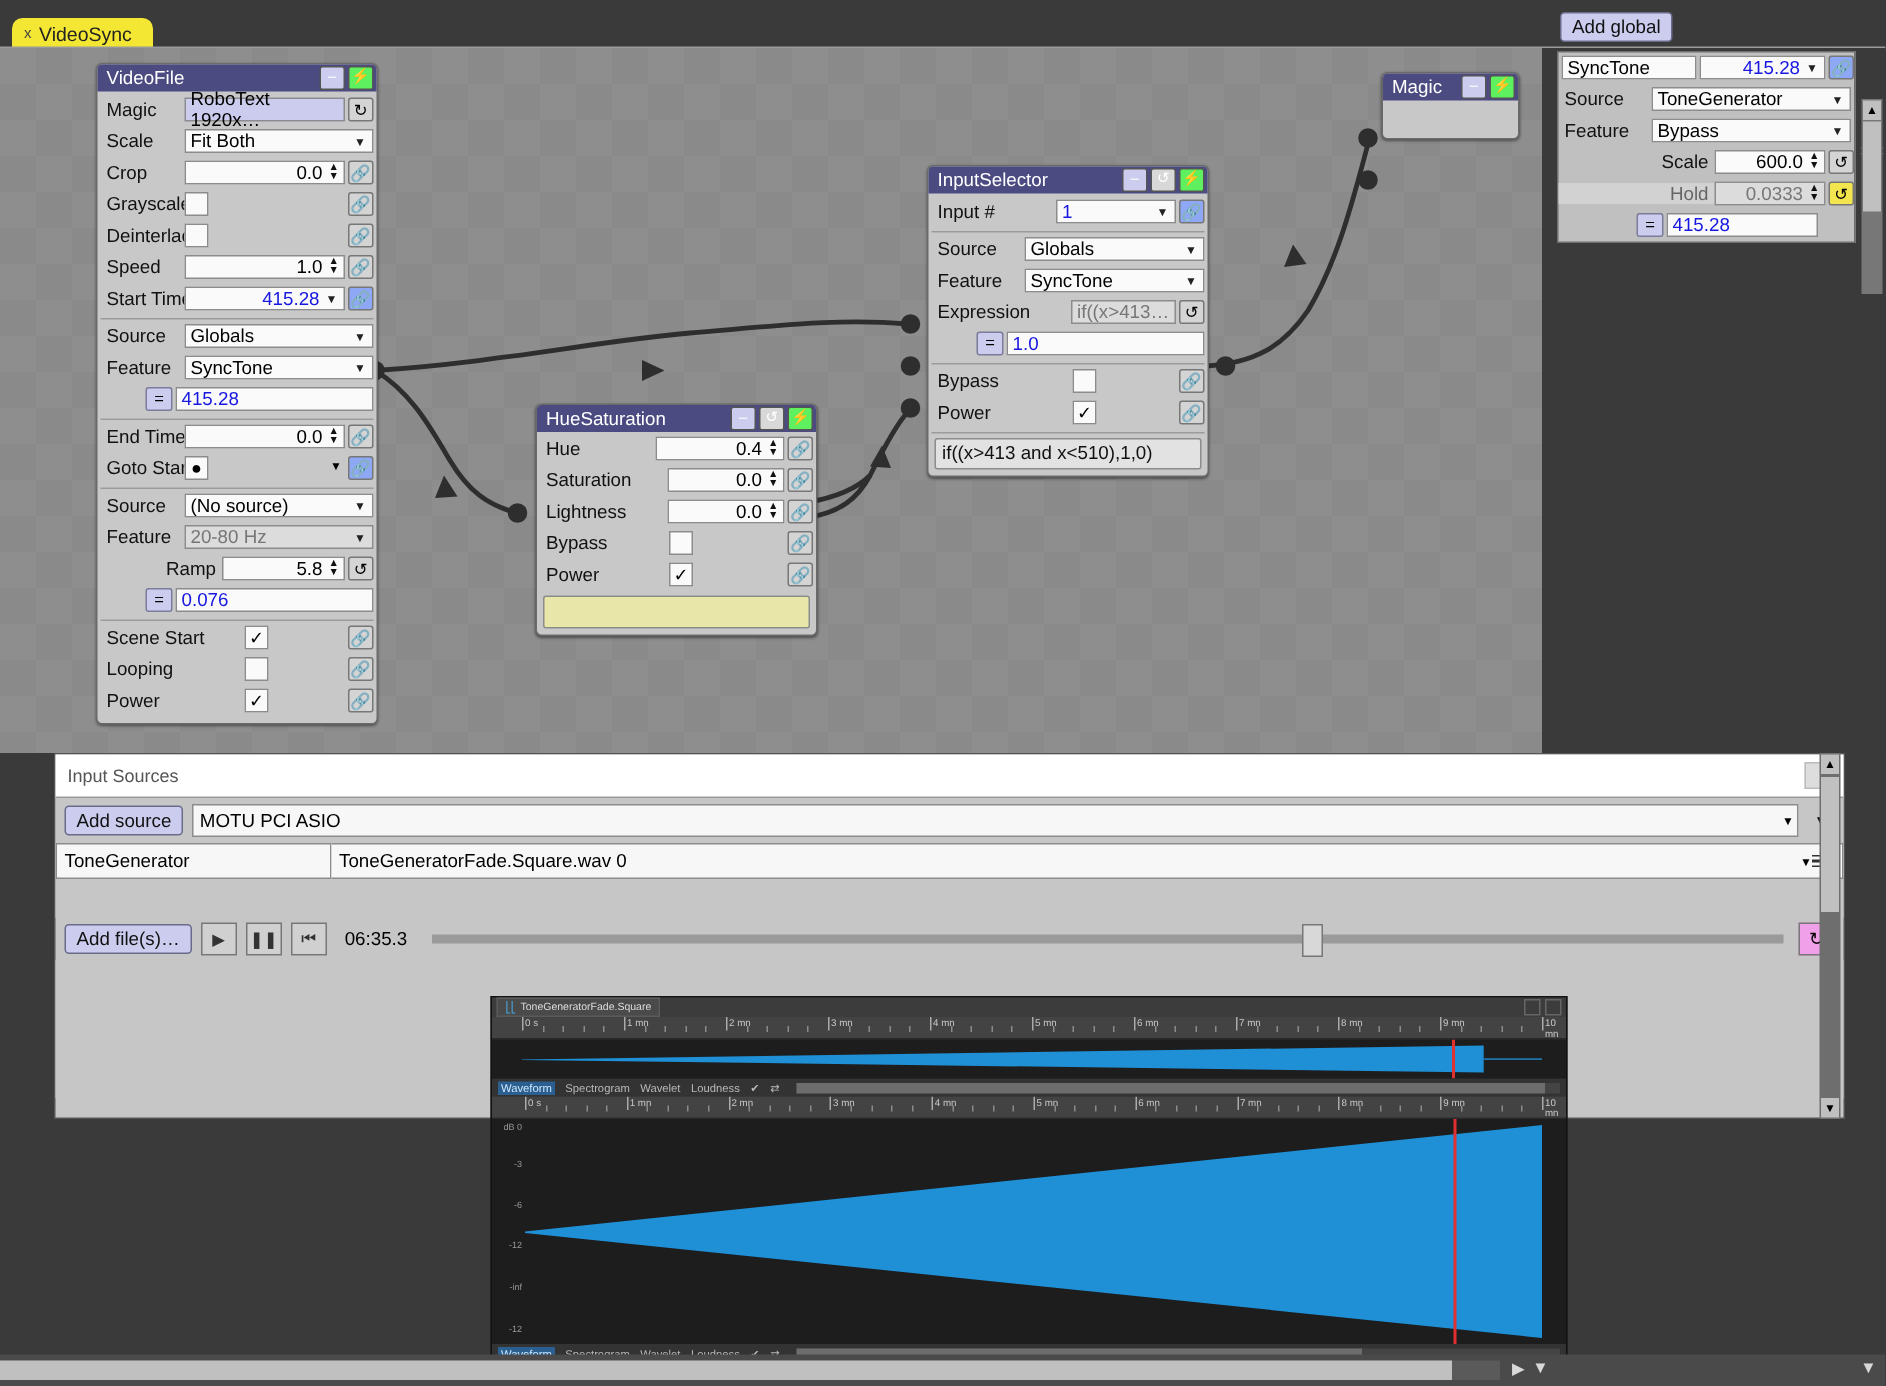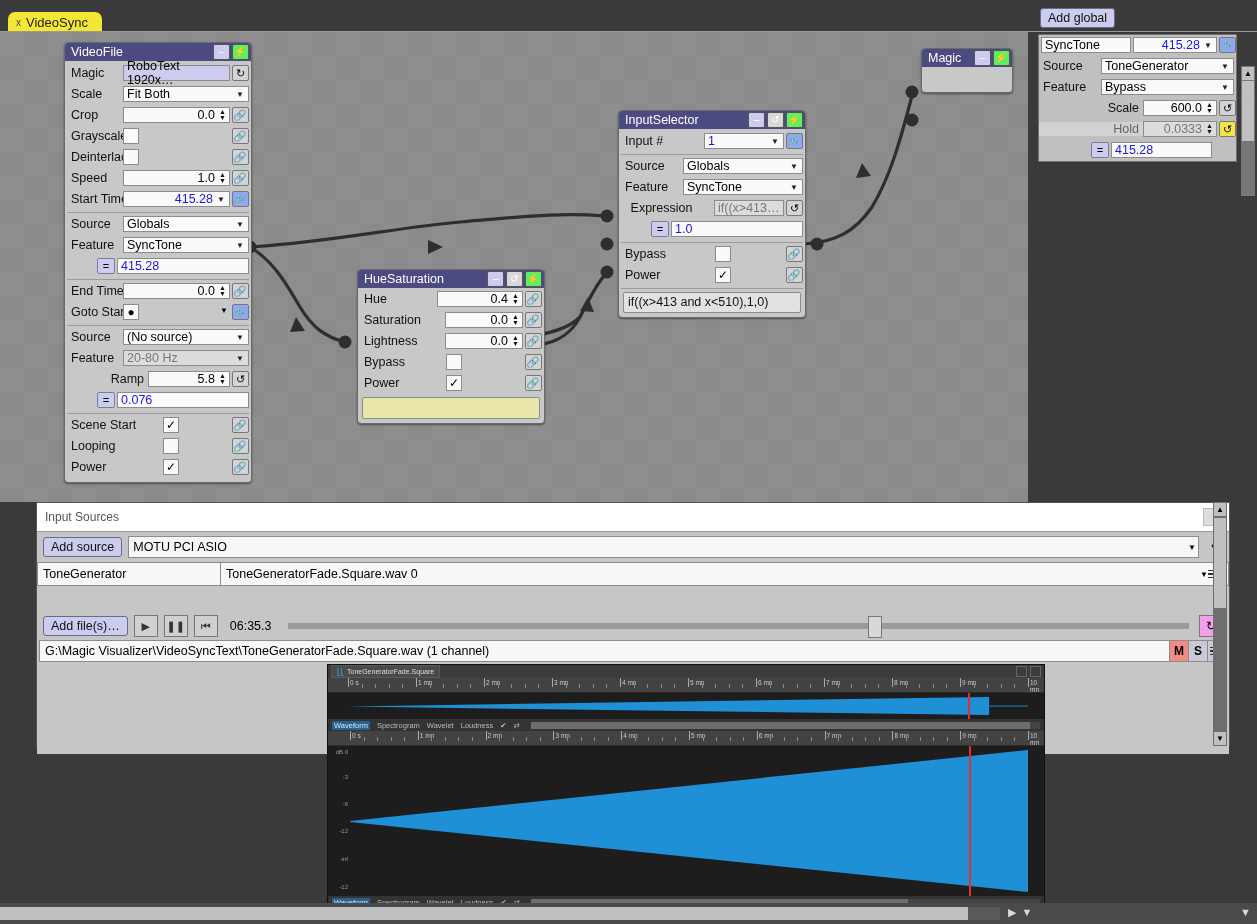--- a/index.html
+++ b/index.html
@@ -421,21 +421,21 @@
           </span>
         </div>
         <div class="row">
           <span class="lbl" style="width:58px">Feature</span>
           <span class="fld combo grow">
             <span>SyncTone</span>
             <span class="arrow">▼</span>
           </span>
         </div>
         <div class="row">
-          <span class="lbl grow" style="text-align:center;padding-right:16px">Expression</span>
+          <span class="lbl grow" style="text-align:left;padding-right:16px">Expression</span>
           <span class="fld ro" style="width:70px">if((x&gt;413…</span>
           <span class="lnk">↺</span>
         </div>
         <div class="row eqbox" style="padding-left:30px">
           <span class="eq">=</span>
           <span class="fld blue grow">1.0</span>
         </div>
       </div>
       <div class="sect">
         <div class="row">
@@ -561,32 +561,20 @@
     <span class="tbtn2">▶</span>
     <span class="tbtn2">❚❚</span>
     <span class="tbtn2">⏮</span>
     <span style="font-size:12.5px;margin:0 6px">06:35.3</span>
     <span id="slidertrack">
       <span id="sliderthumb" style="left:580px"></span>
     </span>
     <span class="loopbtn">↻</span>
   </div>
 
-  <div id="pathrow">
-    <span class="p">G:\Magic Visualizer\VideoSyncText\ToneGeneratorFade.Square.wav (1 channel)</span>
-    <span class="msbtn m">M</span>
-    <span class="msbtn">S</span>
-    <span class="msbtn">
-      <span class="hamb" style="height:12px">
-          <i></i>
-          <i></i>
-          <i></i>
-        </span>
-    </span>
-  </div>
 
   <div id="dockbody"></div>
 </div>
 
 <div id="dockscroll">
   <div class="b" style="top:1px">▲</div>
   <div class="thumb"></div>
   <div class="b" style="bottom:1px">▼</div>
 </div>
 

